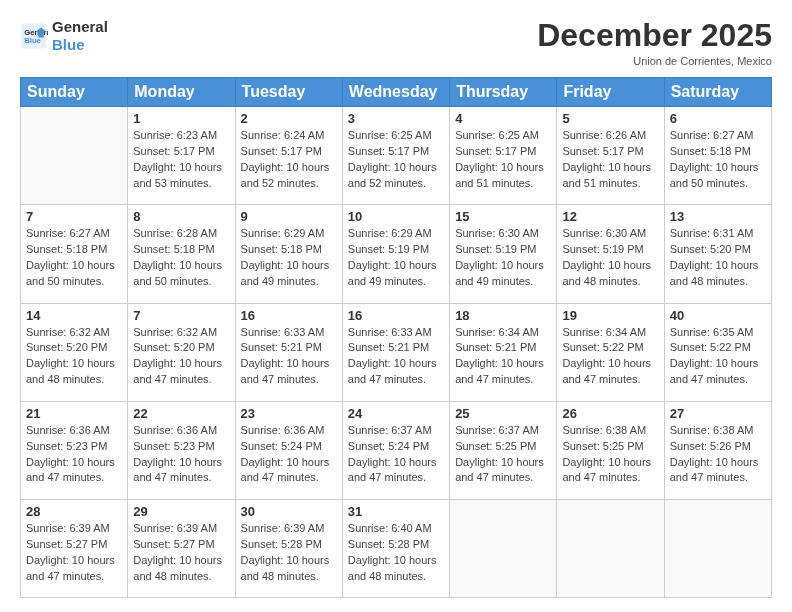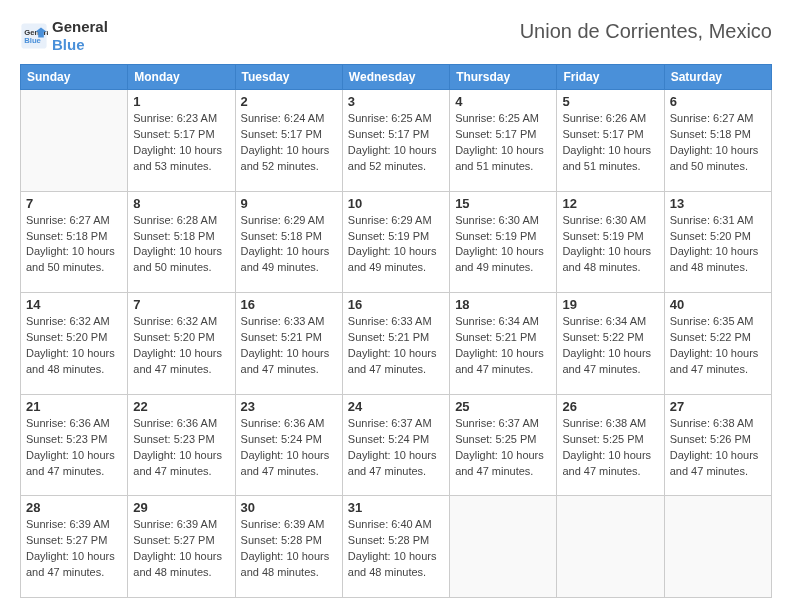--- a/index.html
+++ b/index.html
@@ -41,35 +41,35 @@
     .title-block {
       text-align: right;
     }
     .month-title {
       font-size: 32px;
       font-weight: bold;
       color: #333;
       line-height: 1.1;
     }
     .location {
-      font-size: 20px;
+      font-size: 11px;
       color: #555;
       margin-top: 2px;
     }
     .calendar {
       flex: 1;
       border: 1px solid #ccc;
       border-collapse: collapse;
       width: 100%;
       table-layout: fixed;
     }
     .calendar th {
       background: #4a90d9;
       color: white;
-      font-size: 12px;
+      font-size: 16px;
       font-weight: bold;
       padding: 5px 6px;
       text-align: left;
       border: 1px solid #3a80c9;
     }
     .calendar td {
       border: 1px solid #ccc;
       vertical-align: top;
       padding: 4px 5px;
       font-size: 9.5px;
@@ -103,20 +103,21 @@
         <text x="6" y="18" font-size="11" font-weight="bold" fill="#333" font-family="Arial">General</text>
         <text x="6" y="30" font-size="11" font-weight="bold" fill="#4a90d9" font-family="Arial">Blue</text>
         <polygon points="30,8 38,14 34,14 34,22 26,22 26,14 22,14" fill="#4a90d9"></polygon>
       </svg>
       <div style="display:flex;flex-direction:column;">
         <span class="logo-text" style="color:#333;">General</span>
         <span class="logo-text" style="color:#4a90d9;">Blue</span>
       </div>
     </div>
     <div class="title-block">
+      <div class="month-title">December 2025</div>
       <div class="location">Union de Corrientes, Mexico</div>
     </div>
   </div>
 
   <table class="calendar">
     <thead>
       <tr>
         <th>Sunday</th>
         <th>Monday</th>
         <th>Tuesday</th>

